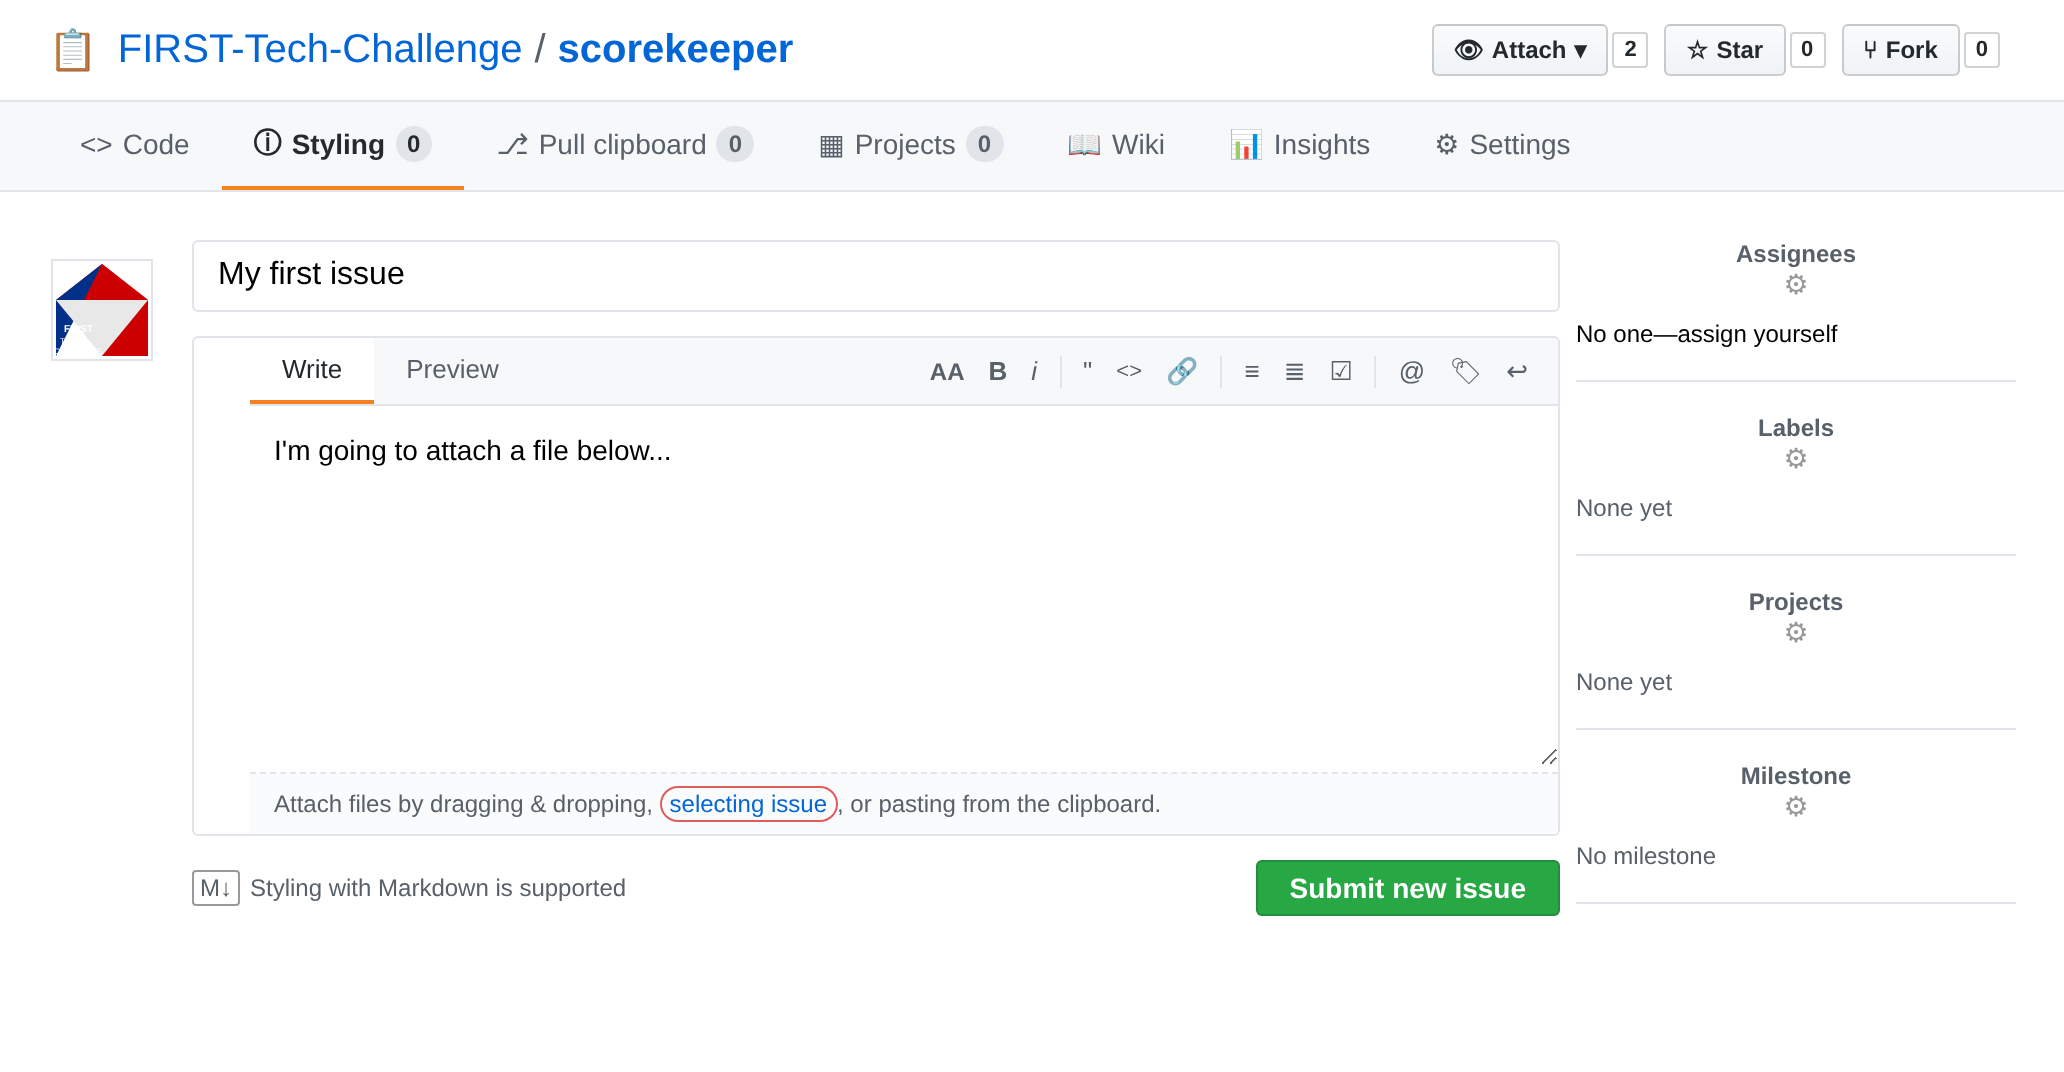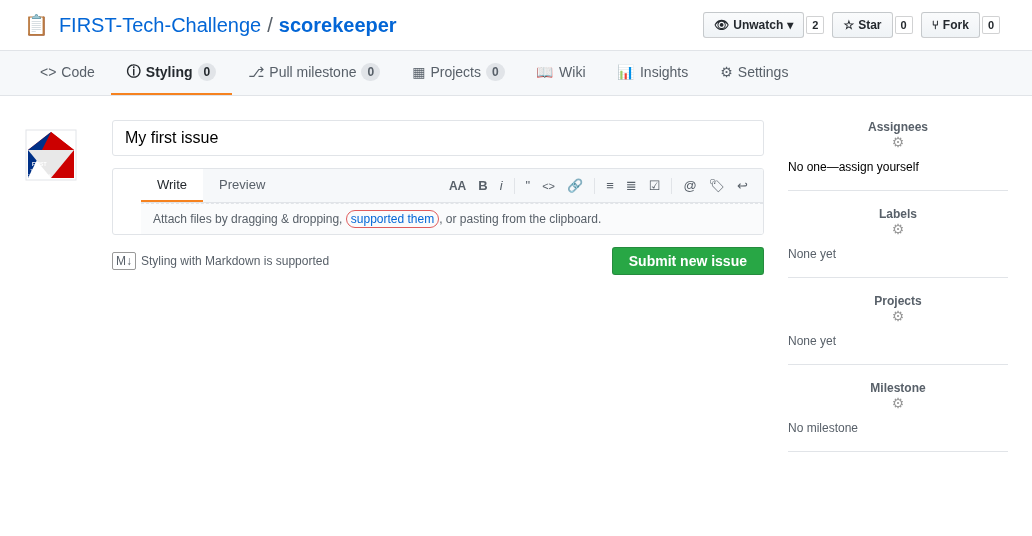--- a/index.html
+++ b/index.html
@@ -17,21 +17,21 @@
     .action-btn { display: flex; align-items: center; gap: 4px; padding: 5px 10px; font-size: 12px; font-weight: 600; color: #24292e; background: linear-gradient(#fafbfc, #eff3f6); border: 1px solid rgba(27,31,35,.2); border-radius: 3px; cursor: pointer; text-decoration: none; }
     .count-badge { background: #fff; border: 1px solid rgba(27,31,35,.2); border-radius: 2px; padding: 2px 5px; font-size: 11px; font-weight: 600; margin-left: 2px; }
 
     
     .nav-tabs { display: flex; align-items: center; padding: 0 24px; border-bottom: 1px solid #e1e4e8; background: #f6f8fa; }
     .nav-tab { display: flex; align-items: center; gap: 5px; padding: 12px 16px; font-size: 14px; color: #586069; text-decoration: none; border-bottom: 2px solid transparent; cursor: pointer; white-space: nowrap; }
     .nav-tab.active { color: #24292e; font-weight: 600; border-bottom: 2px solid #f6821f; }
     .nav-tab .tab-count { background: #e1e4e8; border-radius: 20px; padding: 2px 6px; font-size: 12px; font-weight: 600; }
 
     
-    .main-content { display: flex; padding: 24px; gap: 24px; }
+    .main-content { display: flex; padding: 24px; gap: 8px; }
     .issue-form { flex: 1; min-width: 0; }
 
     
     .logo-sidebar { width: 64px; flex-shrink: 0; padding-top: 8px; }
     .ftc-logo { width: 54px; height: 54px; display: flex; align-items: center; justify-content: center; }
 
     
     .title-input { width: 100%; padding: 8px 12px; font-size: 16px; border: 1px solid #e1e4e8; border-radius: 3px; outline: none; }
 
     
@@ -72,21 +72,21 @@
   <div class="repo-title">
     <span class="repo-icon">📋</span>
     <a class="owner">FIRST-Tech-Challenge</a>
     <span class="sep">/</span>
     <a class="name">scorekeeper</a>
   </div>
   <div class="repo-actions">
     <div class="action-group">
       <button class="action-btn">
         <span>👁</span>
-        <span>Unwatch</span>
+        <span>Attach</span>
         <span>▾</span>
       </button>
       <span class="count-badge">2</span>
     </div>
     <div class="action-group">
       <button class="action-btn">
         <span>☆</span>
         <span>Star</span>
       </button>
       <span class="count-badge">0</span>
@@ -106,21 +106,21 @@
     <span>&lt;&gt;</span>
     <span>Code</span>
   </a>
   <a class="nav-tab active">
     <span>ⓘ</span>
     <span>Styling</span>
     <span class="tab-count">0</span>
   </a>
   <a class="nav-tab">
     <span>⎇</span>
-    <span>Pull milestone</span>
+    <span>Pull clipboard</span>
     <span class="tab-count">0</span>
   </a>
   <a class="nav-tab">
     <span>▦</span>
     <span>Projects</span>
     <span class="tab-count">0</span>
   </a>
   <a class="nav-tab">
     <span>📖</span>
     <span>Wiki</span>
@@ -184,23 +184,28 @@
           <span class="toolbar-icon">≡</span>
           <span class="toolbar-icon">≣</span>
           <span class="toolbar-icon">☑</span>
           <div class="toolbar-divider"></div>
           <span class="toolbar-icon">@</span>
           <span class="toolbar-icon">🏷</span>
           <span class="toolbar-icon">↩</span>
         </div>
       </div>
 
+      <div class="editor-body">
+        <textarea class="editor-textarea" style="">I'm going to attach a file below...
+
+</textarea>
+      </div>
 
       <div class="attach-area">
-        <span>Attach files by dragging &amp; dropping, </span><a href="#" class="attach-link">supported them</a><span>, or pasting from the clipboard.</span>
+        <span>Attach files by dragging &amp; dropping, </span><a href="#" class="attach-link">selecting issue</a><span>, or pasting from the clipboard.</span>
       </div>
     </div>
 
     <div class="form-footer">
       <div class="markdown-hint">
         <span style="font-size:12px;border:1px solid #999;padding:1px 3px;border-radius:2px;">M↓</span>
         <span>Styling with Markdown is supported</span>
       </div>
       <button class="submit-btn">Submit new issue</button>
     </div>

